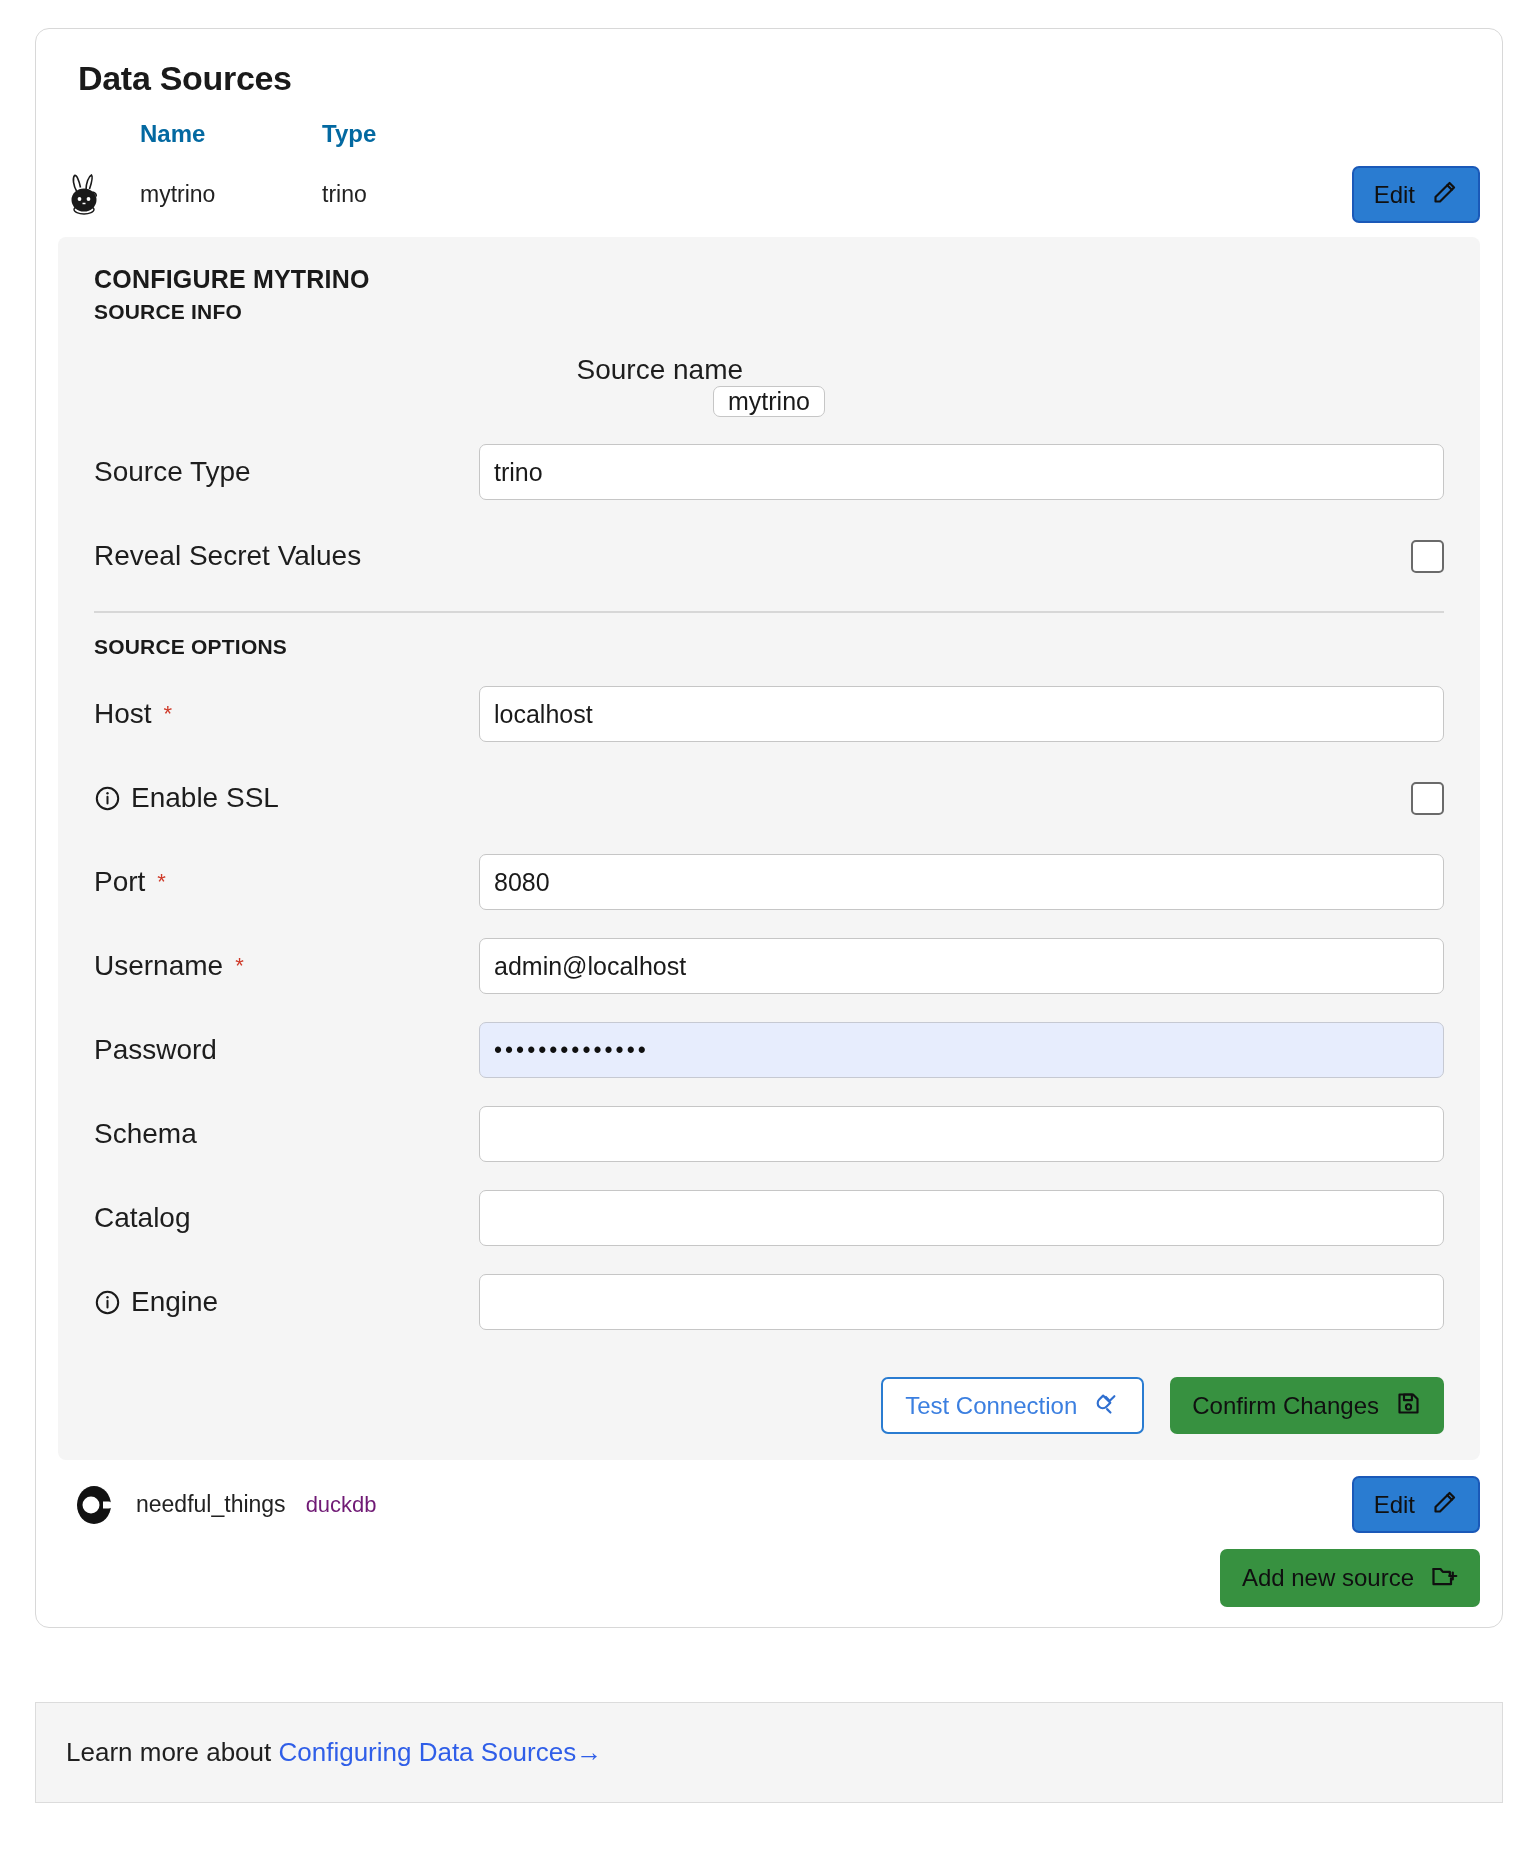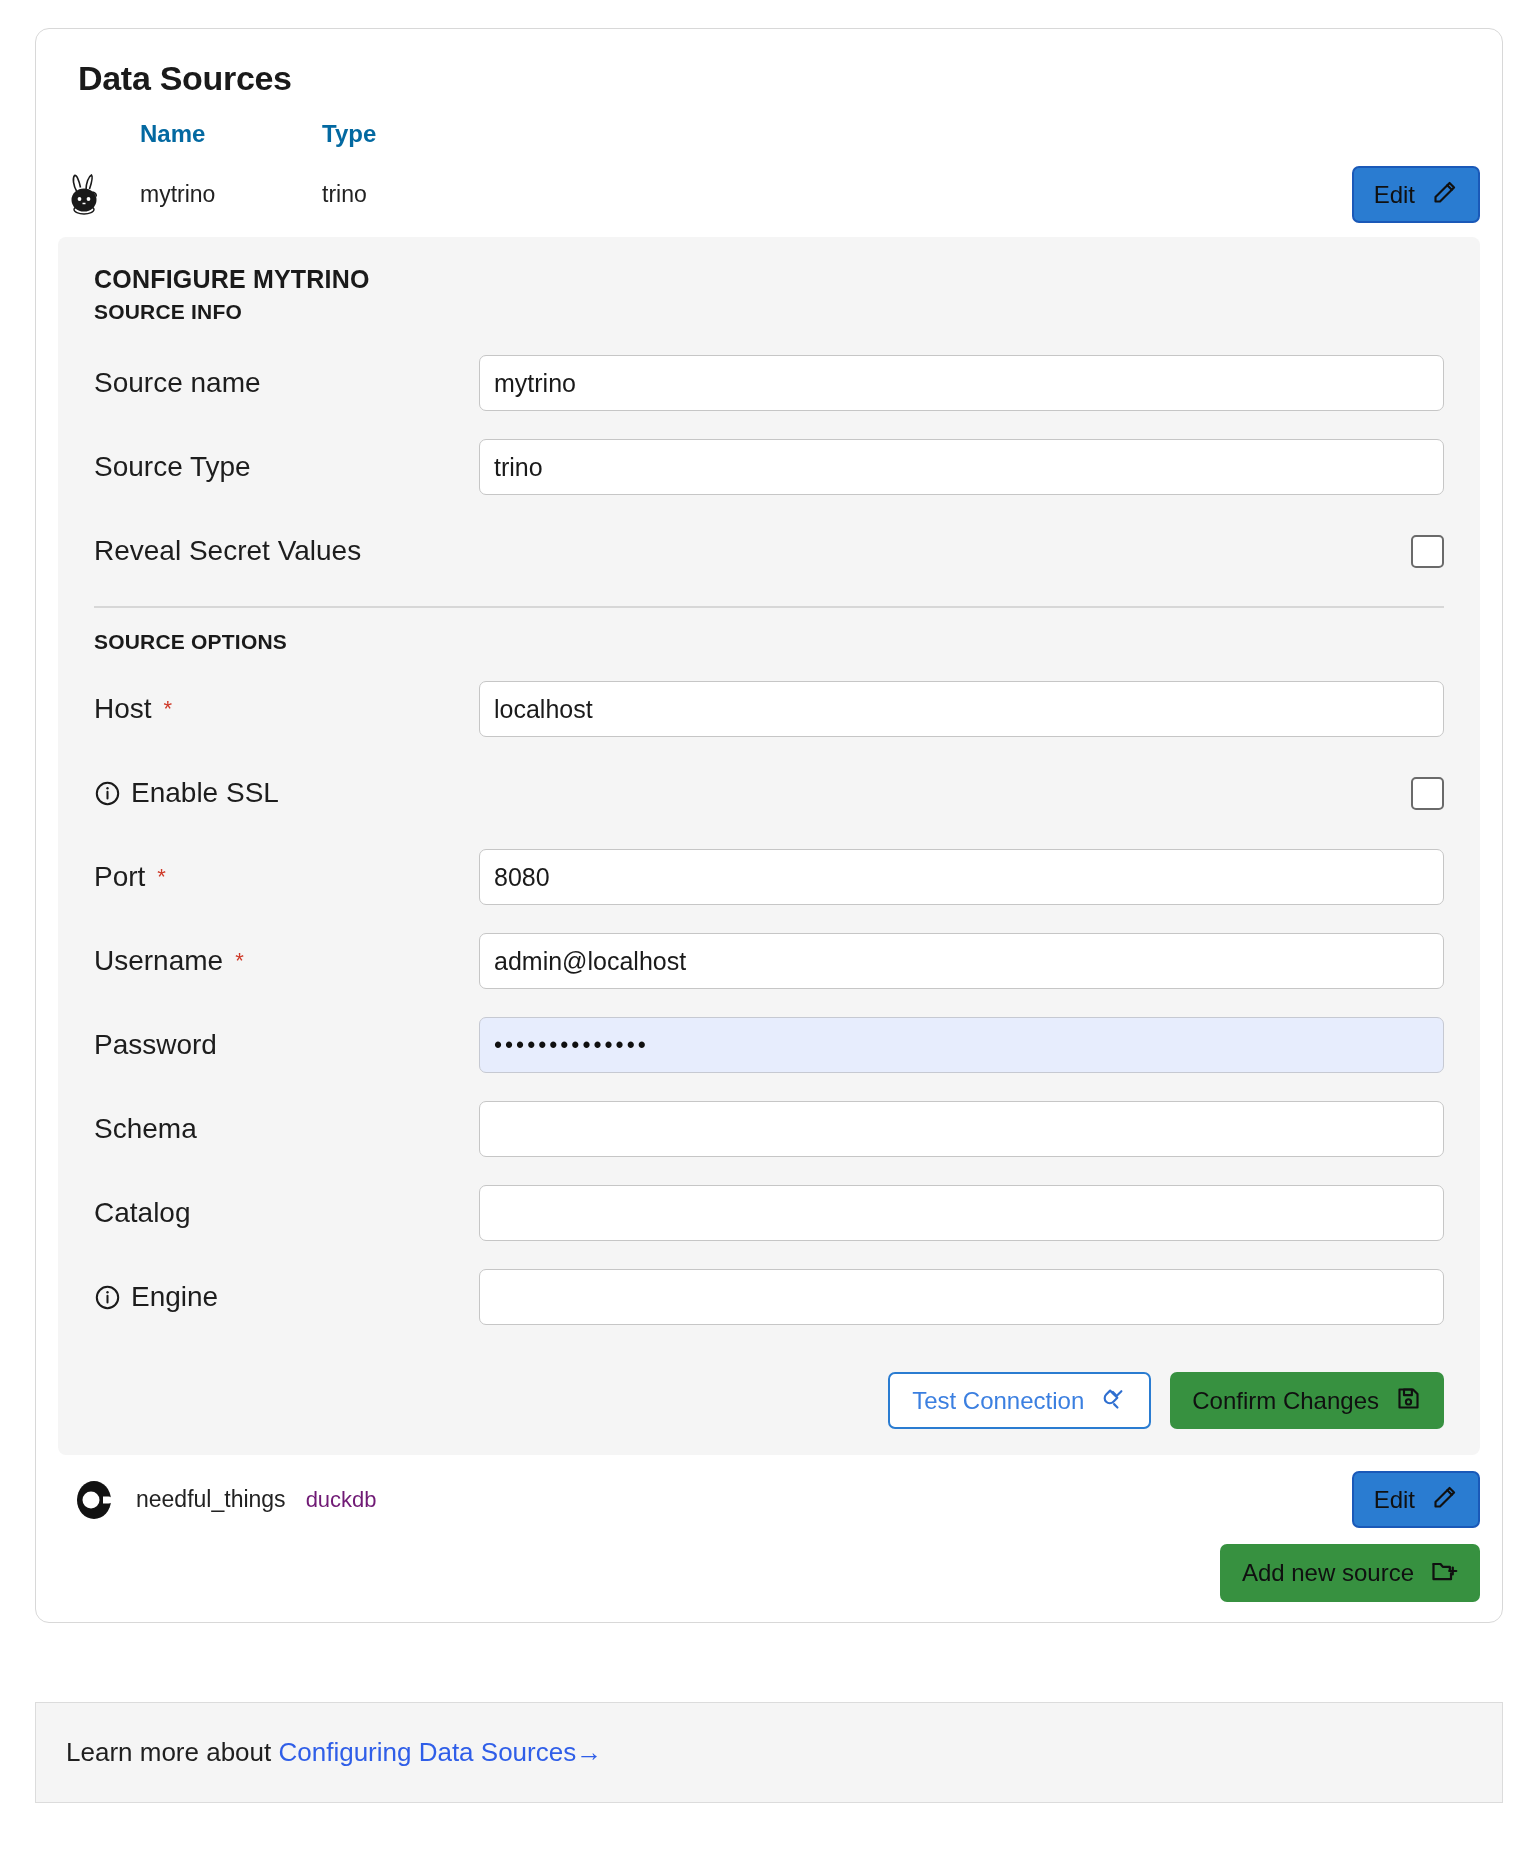--- a/index.html
+++ b/index.html
@@ -149,21 +149,21 @@
     margin: 26px 0 22px 0;
   }
 
   
   .frow {
     display: flex;
     align-items: center;
     margin-top: 26px;
     min-height: 58px;
   }
-  .frow.first { margin-top: 30px; }
+  .frow.first { margin-top: 30px; flex-direction: column; }
   .flabel {
     width: 385px;
     min-width: 385px;
     font-size: 28px;
     color: #1d1d1d;
     display: flex;
     align-items: center;
     gap: 10px;
   }
   .req {
@@ -210,21 +210,21 @@
     width: 27px;
     height: 27px;
     min-width: 27px;
     display: inline-block;
   }
 
   .action-row {
     display: flex;
     justify-content: flex-end;
     align-items: center;
-    gap: 19px;
+    gap: 26px;
     margin-top: 46px;
   }
 
   
   .bottom-row {
     display: flex;
     align-items: center;
     margin-top: 16px;
     padding-left: 14px;
   }

